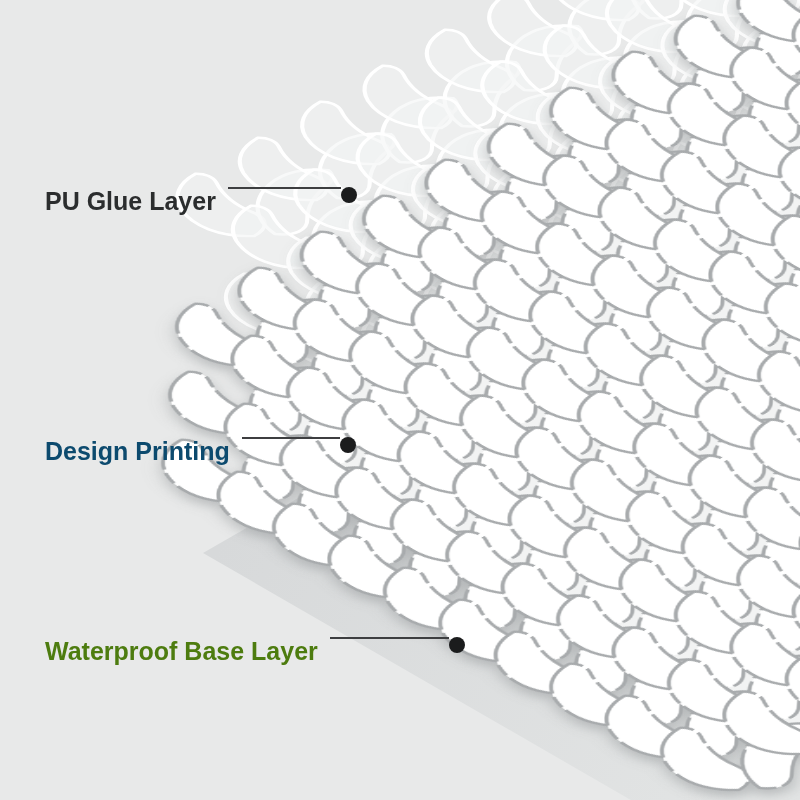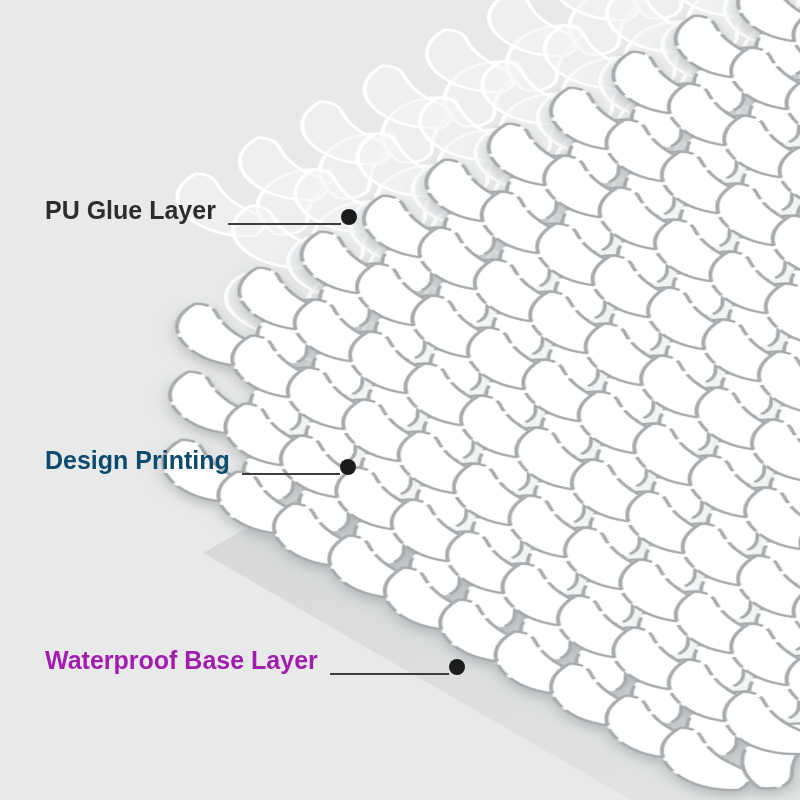--- a/index.html
+++ b/index.html
@@ -1,19 +1,19 @@
 <!DOCTYPE html>
 <html><head>
 <meta charset="utf-8">
 <style>
   html,body{margin:0;padding:0;}
   body{width:800px;height:800px;overflow:hidden;font-family:"Liberation Sans","DejaVu Sans",sans-serif;}
   #stage{position:relative;width:800px;height:800px;overflow:hidden;}
   #diagram-svg{position:absolute;left:0;top:0;width:800px;height:800px;}
-  .callout{position:absolute;left:45px;height:38px;display:flex;align-items:flex-end;}
+  .callout{position:absolute;left:45px;height:38px;display:flex;align-items:flex-start;}
   .label-text{font-size:25px;font-weight:700;letter-spacing:0px;white-space:nowrap;}
   .leader{flex:1;height:2px;margin-left:12px;}
   .dot{width:16px;height:16px;border-radius:50%;flex:0 0 auto;}
 </style>
 </head>
 <body style="background: rgb(232, 233, 233);">
 
 <div id="stage">
 
   <svg id="diagram-svg" viewBox="0 0 800 800" xmlns="http://www.w3.org/2000/svg">
@@ -511,18 +511,18 @@
     <span class="dot" style="background: rgb(27, 28, 29);"></span>
   </div>
 
   <div class="callout" style="top:437px;width:311px">
     <span class="label-text" style="color: #0c4a6e;">Design Printing</span>
     <span class="leader" style="background: rgb(61, 62, 64);"></span>
     <span class="dot" style="background: rgb(27, 28, 29);"></span>
   </div>
 
   <div class="callout" style="top:637px;width:420px">
-    <span class="label-text" style="color: #a21caf;">Waterproof Base Layer</span>
+    <span class="label-text" style="color: #4d7c0f;">Waterproof Base Layer</span>
     <span class="leader" style="background: rgb(61, 62, 64);"></span>
     <span class="dot" style="background: rgb(27, 28, 29);"></span>
   </div>
 
 </div>
 
 </body></html>

